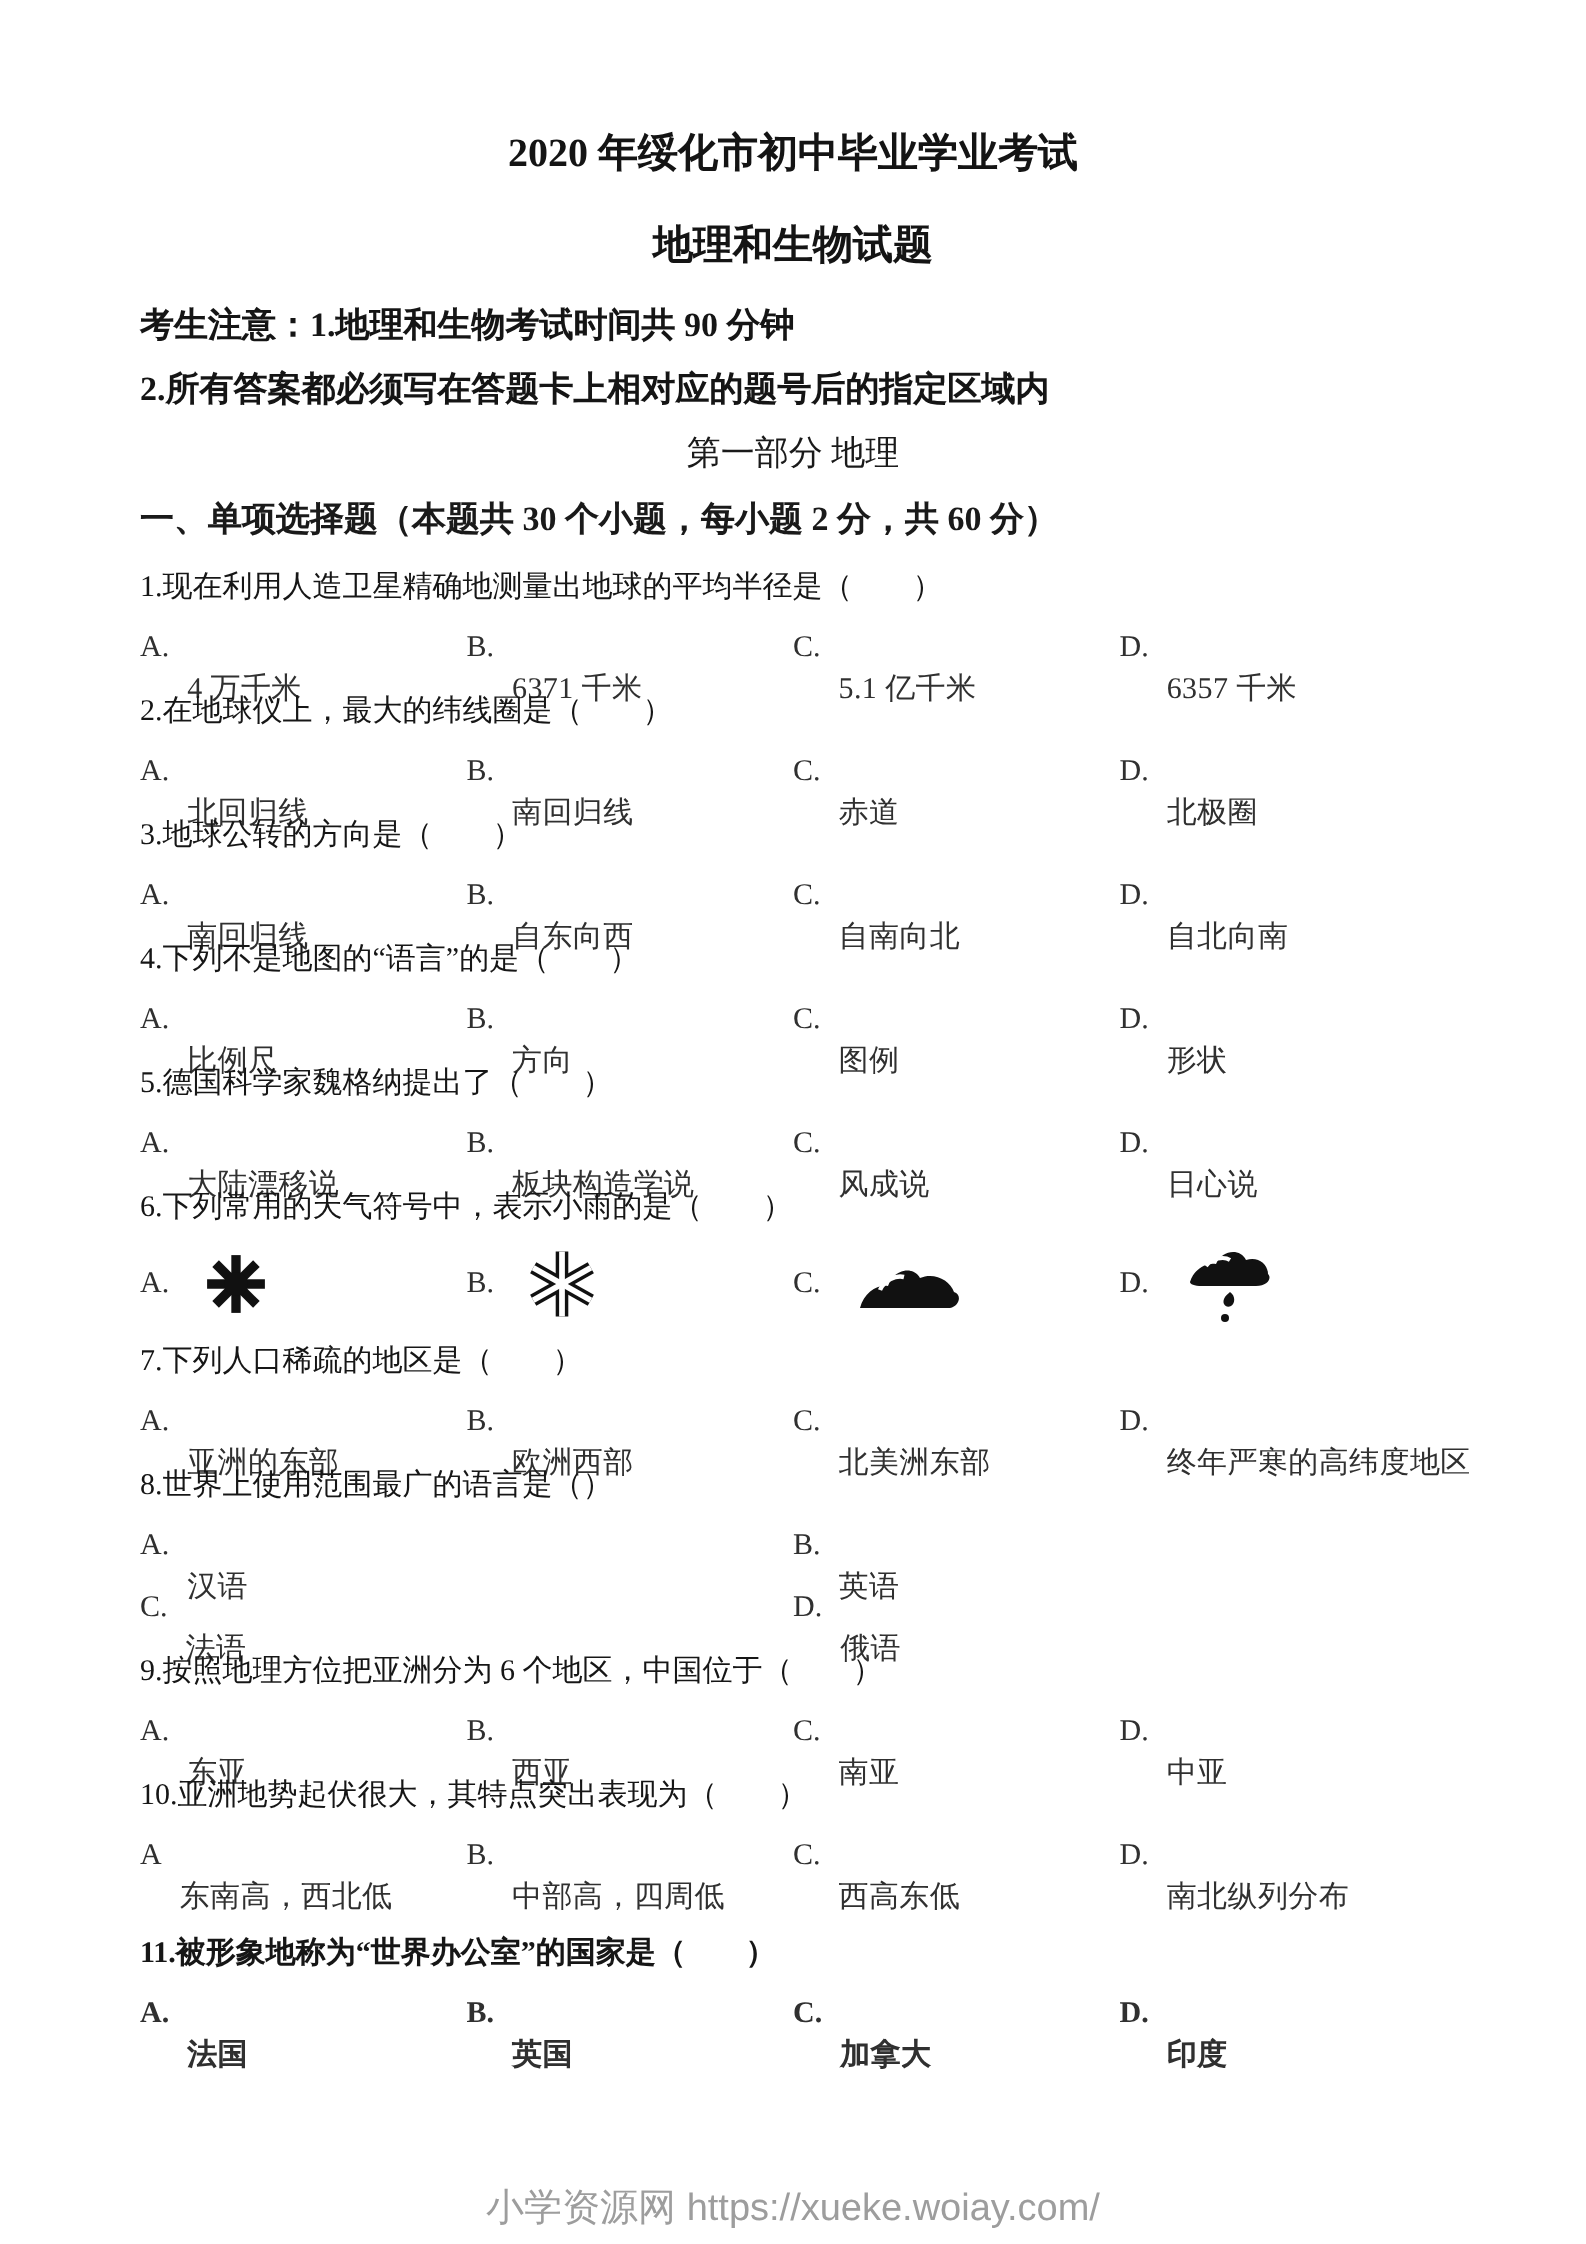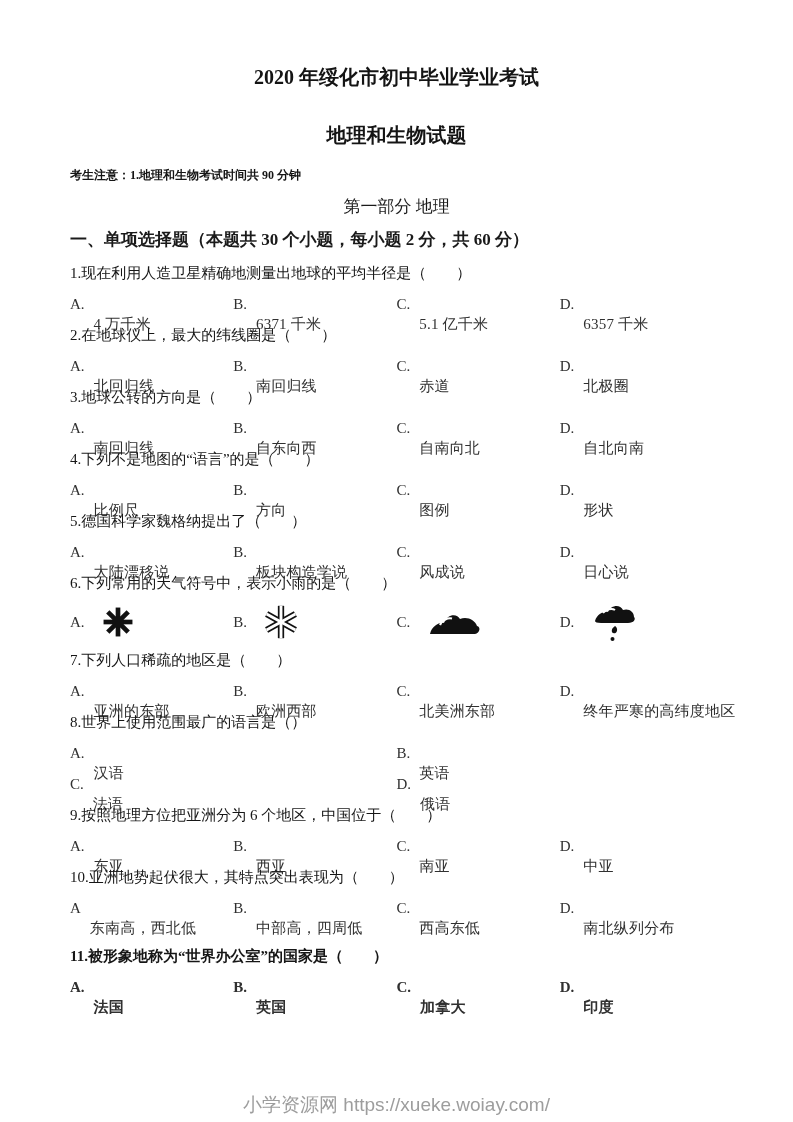--- a/index.html
+++ b/index.html
@@ -12,24 +12,24 @@
     color: #1a1a1a;
     font-family: "Liberation Serif", "DejaVu Serif", serif;
   }
   .content { padding: 64px 70px 0 70px; }
 
   .title {
     margin: 0; text-align: center;
     font-size: 20px; font-weight: bold; line-height: 26px;
     color: #141414;
   }
-  .subtitle { margin-top: 32px; }
+  .subtitle { margin-top: 20px; }
   .notice {
     margin: 15px 0 0 0;
-    font-size: 12px; font-weight: bold; line-height: 24px;
+    font-size: 17px; font-weight: bold; line-height: 24px;
     color: #151515;
     font-family: Liberation Serif, serif;
   }
   .notice-2 { margin-top: 8px; }
   .section-heading {
     margin: 8px 0 0 0; text-align: center;
     font-size: 17px; font-weight: normal; line-height: 24px;
   }
   .part-heading {
     margin: 9px 0 0 0;
@@ -78,20 +78,21 @@
   }
 </style>
 </head>
 <body>
 
 <div class="page">
   <div class="content">
     <h1 class="title">2020 年绥化市初中毕业学业考试</h1>
     <h2 class="title subtitle">地理和生物试题</h2>
     <p class="notice">考生注意：1.地理和生物考试时间共 90 分钟</p>
+    <p class="notice notice-2">2.所有答案都必须写在答题卡上相对应的题号后的指定区域内</p>
     <p class="section-heading">第一部分  地理</p>
     <p class="part-heading">一、单项选择题（本题共 30 个小题，每小题 2 分，共 60 分）</p>
     <div id="questions">
   <div class="question">
     <p class="stem">1.现在利用人造卫星精确地测量出地球的平均半径是（　　）</p>
     <div class="options">
             <span class="opt">
               <span class="opt-label">A.</span>
               <span class="opt-text">4 万千米</span>
             </span>

